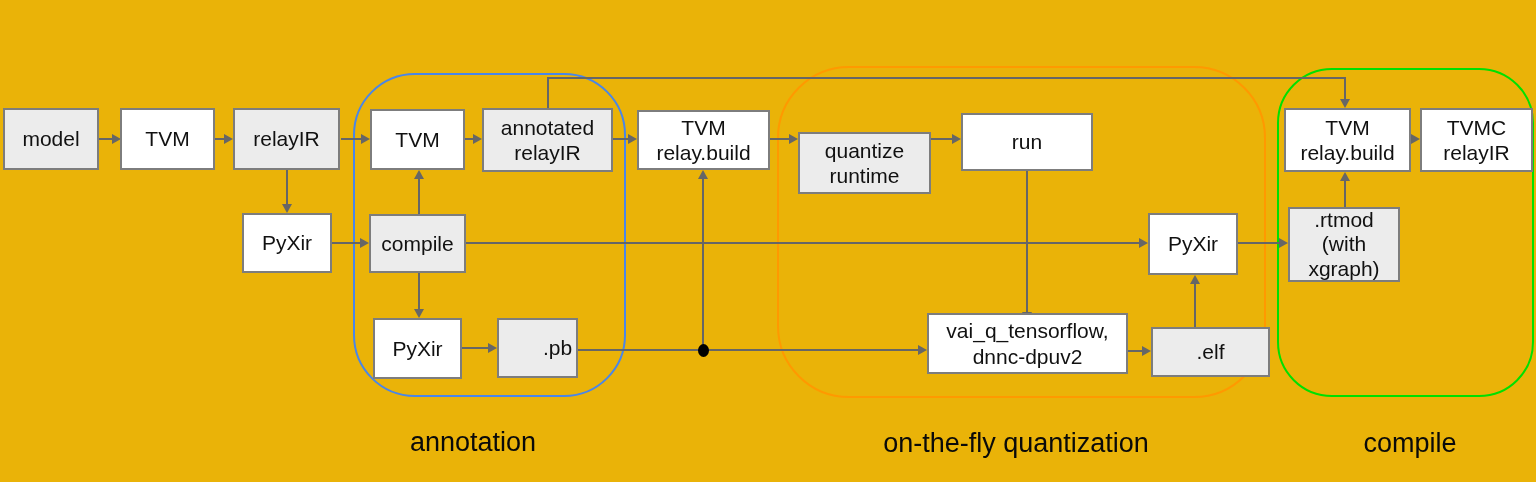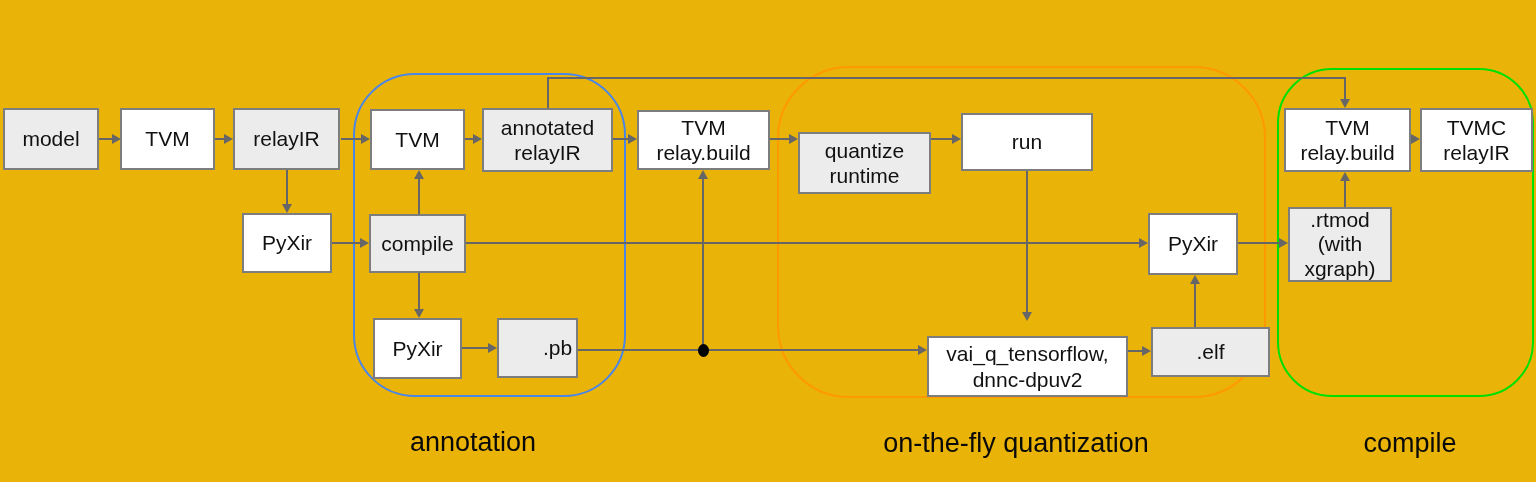--- a/index.html
+++ b/index.html
@@ -81,27 +81,27 @@
 runtime</div>
   <div class="node" style="left:961px; top:113px; width:132px; height:58px;">run</div>
   <div class="node" style="left:1284px; top:108px; width:127px; height:64px;">TVM
 relay.build</div>
   <div class="node" style="left:1420px; top:108px; width:113px; height:64px;">TVMC
 relayIR</div>
 
   <div class="node" style="left:242px; top:213px; width:90px; height:60px;">PyXir</div>
   <div class="node shaded" style="left:369px; top:214px; width:97px; height:59px;">compile</div>
   <div class="node" style="left:1148px; top:213px; width:90px; height:62px;">PyXir</div>
-  <div class="node shaded" style="left:1288px; top:207px; width:104px; height:75px; line-height:1.15;">.rtmod
+  <div class="node shaded" style="left:1288px; top:207px; width:112px; height:75px; line-height:1.15;">.rtmod
 (with
 xgraph)</div>
 
   <div class="node" style="left:373px; top:318px; width:89px; height:61px;">PyXir</div>
   <div class="node shaded" style="left:497px; top:318px; width:81px; height:60px;padding-left:40px;">.pb</div>
-  <div class="node" style="left:927px; top:336px; width:201px; height:61px;">vai_q_tensorflow,
+  <div class="node" style="left:927px; top:313px; width:201px; height:61px;">vai_q_tensorflow,
 dnnc-dpuv2</div>
   <div class="node shaded" style="left:1151px; top:327px; width:119px; height:50px;">.elf</div>
 
   <div class="hline" style="left:99px; top:138px; width:14px;"></div>
   <div class="ah ah-right" style="left:112px; top:134px;"></div>
 
   <div class="hline" style="left:215px; top:138px; width:10px;"></div>
   <div class="ah ah-right" style="left:224px; top:134px;"></div>
 
   <div class="hline" style="left:341px; top:138px; width:21px;"></div>

